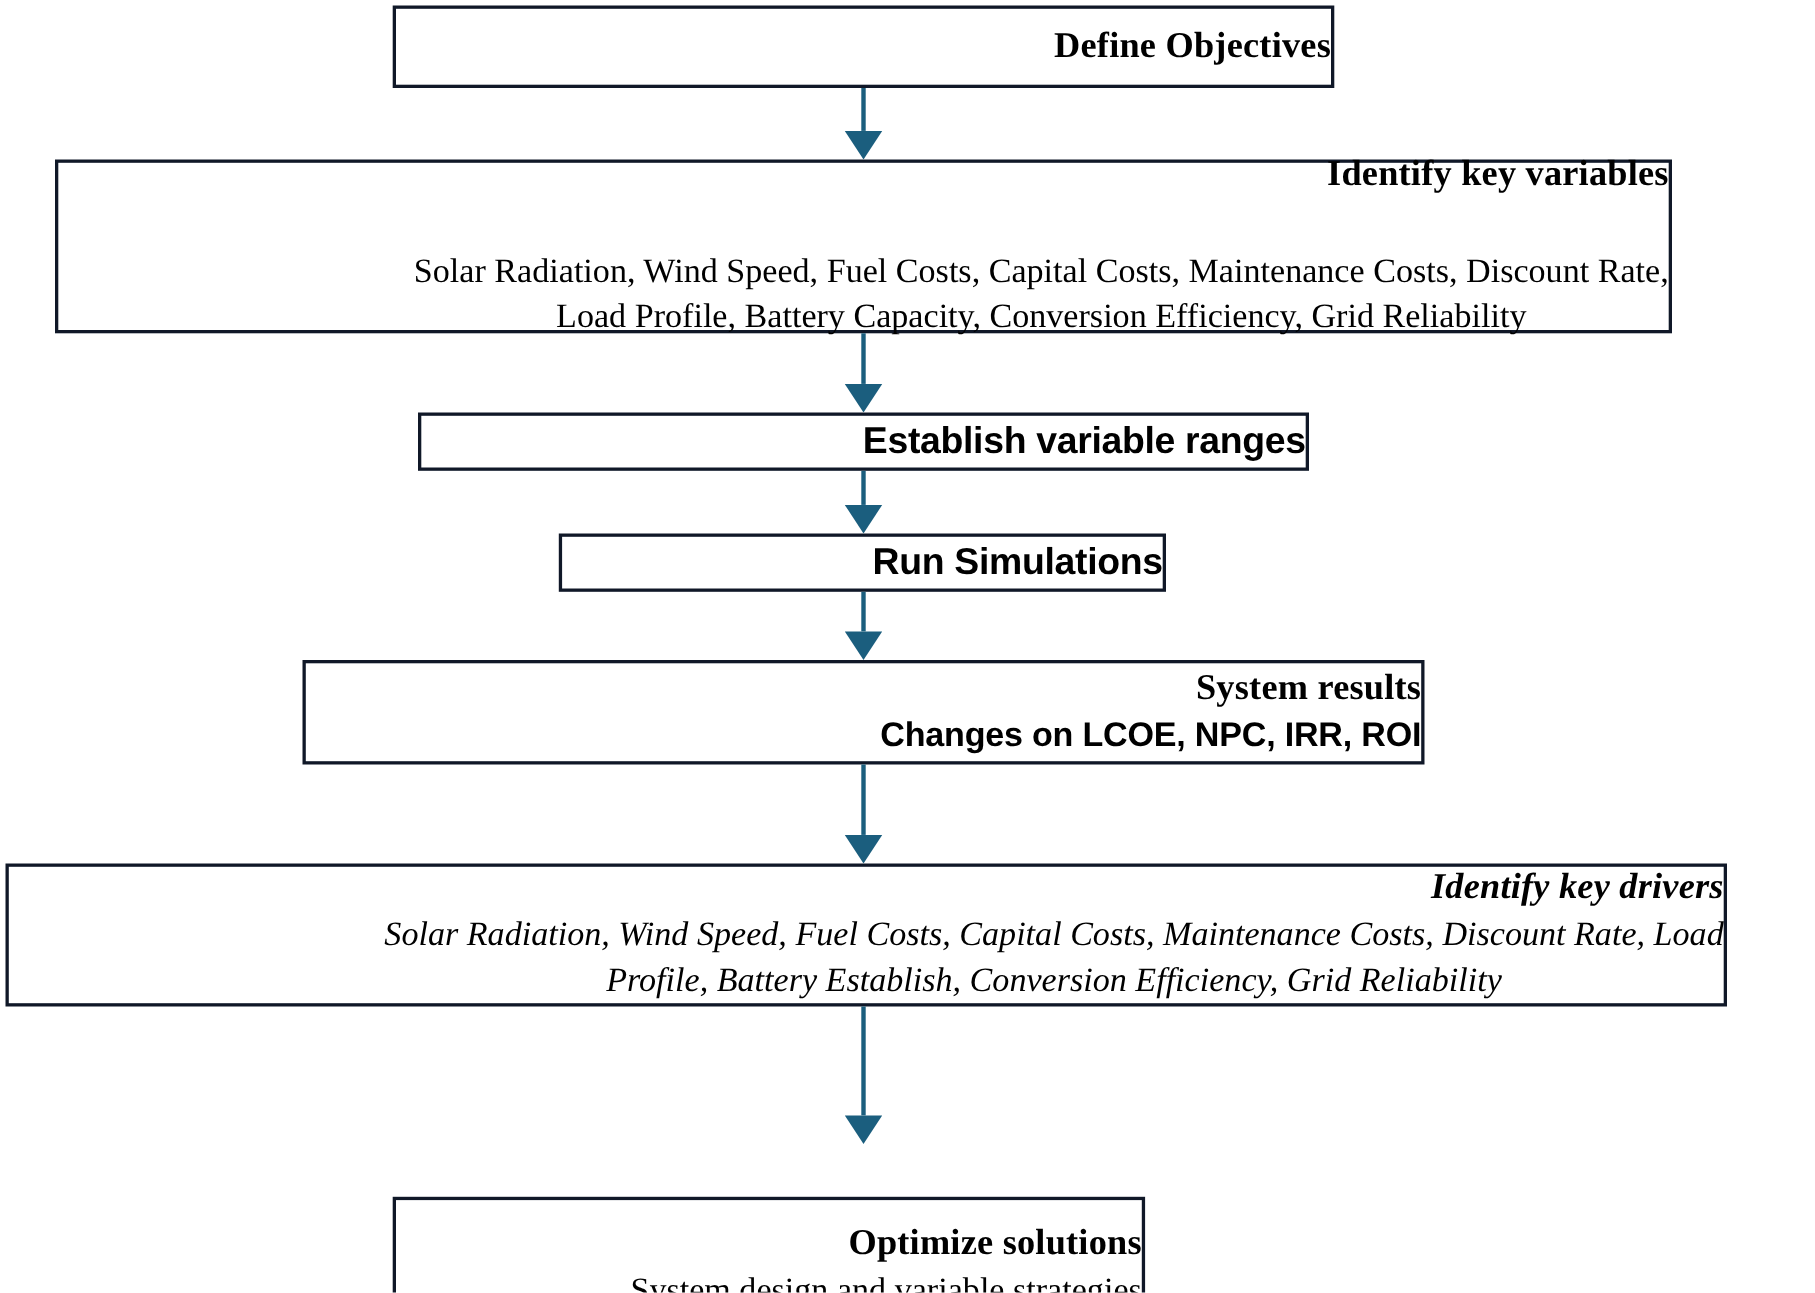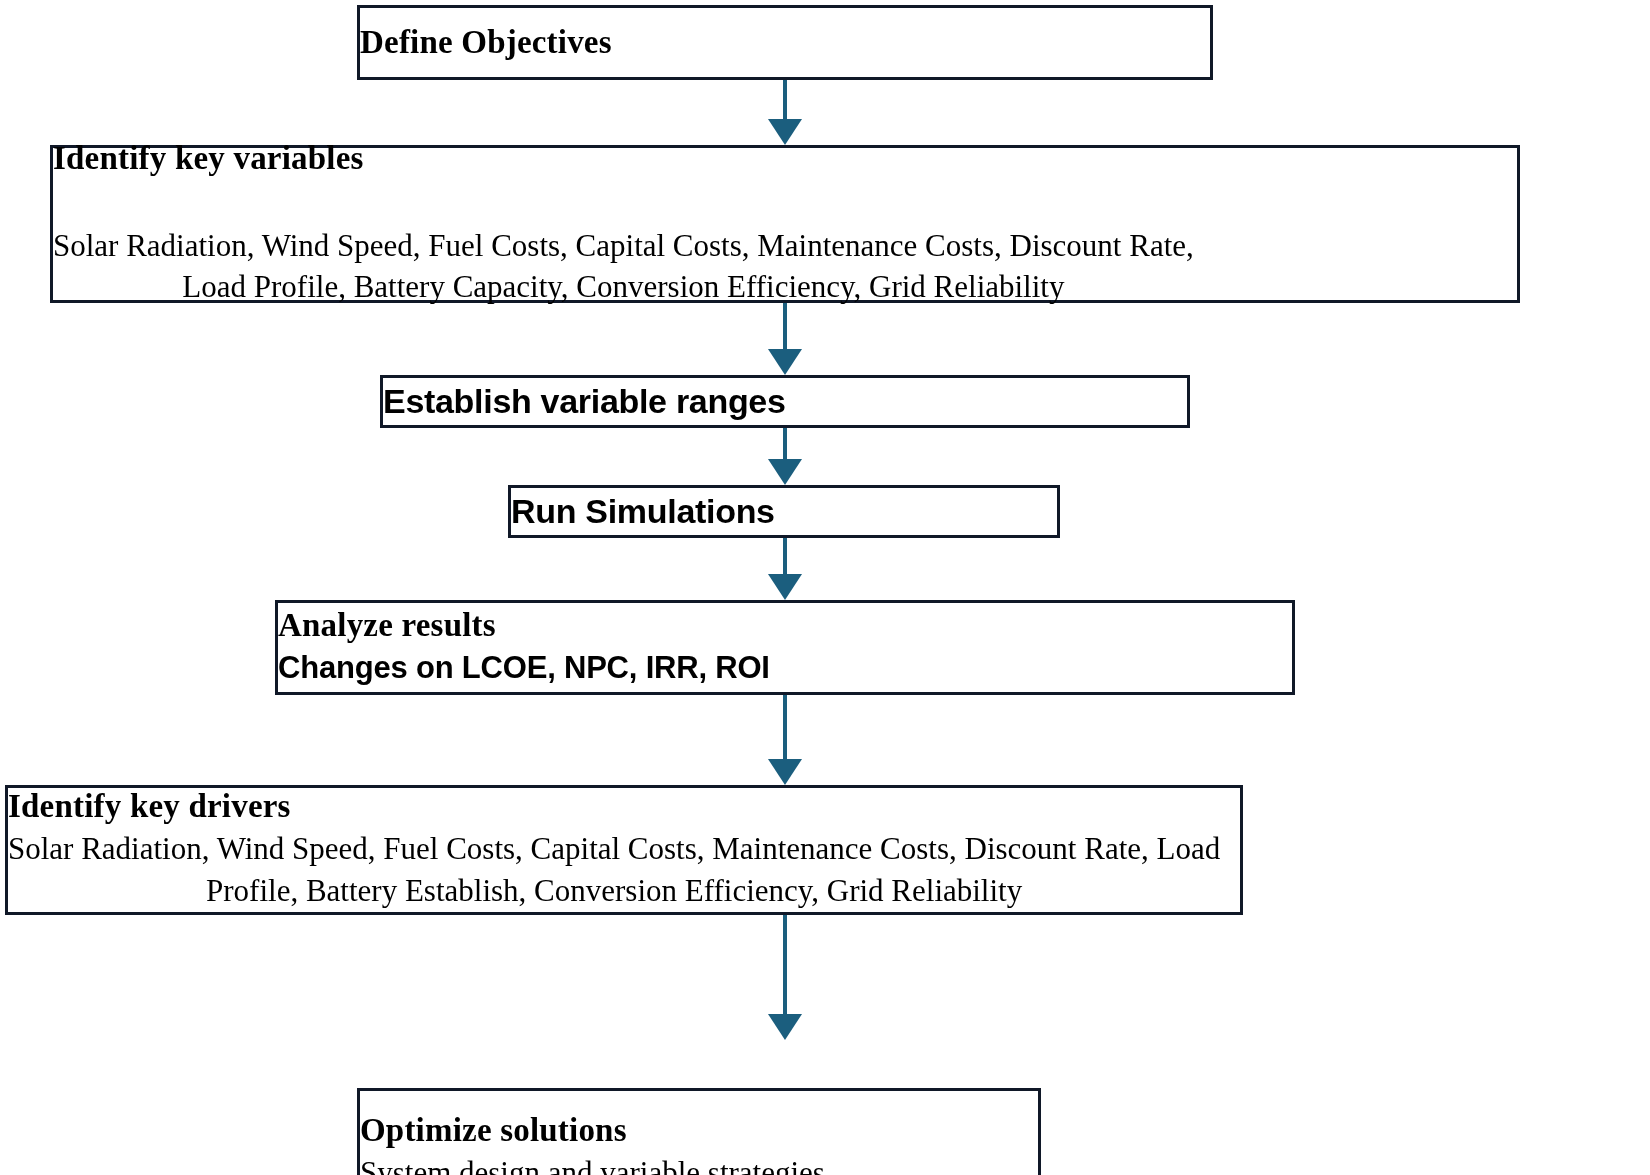--- a/index.html
+++ b/index.html
@@ -19,21 +19,21 @@
     height: 1175px;
     background: #ffffff;
   }
   .node {
     position: absolute;
     box-sizing: border-box;
     border: 3px solid #101828;
     background: #ffffff;
     display: flex;
     flex-direction: column;
-    align-items: flex-start;
+    align-items: flex-end;
     justify-content: center;
     text-align: center;
     color: #000000;
   }
   .node .title {
     font-family: "Liberation Serif", serif;
     font-weight: bold;
     font-size: 33px;
     line-height: 1.12;
     letter-spacing: 0.2px;
@@ -124,32 +124,32 @@
   <div class="node sans" style="left:508px; top:485px; width:552px; height:53px;">
     <div class="title">Run Simulations</div>
   </div>
 
   <div class="arrow" style="left:768px; top:538px; height:62px;">
     <div class="shaft" style="height:36px;"></div>
     <div class="head" style="top:36px;"></div>
   </div>
 
   <div class="node" style="left:275px; top:600px; width:1020px; height:95px;">
-    <div class="title">Analyze results</div>
+    <div class="title">System results</div>
     <div class="sub-block">
       <div class="sub sans">Changes on LCOE, NPC, IRR, ROI</div>
     </div>
   </div>
 
   <div class="arrow" style="left:768px; top:695px; height:90px;">
     <div class="shaft" style="height:64px;"></div>
     <div class="head" style="top:64px;"></div>
   </div>
 
-  <div class="node" style="left:5px; top:785px; width:1238px; height:130px;">
+  <div class="node" style="left:5px; top:785px; width:1565px; height:130px;font-style:italic;">
     <div class="title">Identify key drivers</div>
     <div class="sub-block">
       <div class="sub">Solar Radiation,  Wind Speed, Fuel Costs, Capital Costs, Maintenance  Costs, Discount Rate, Load</div>
       <div class="sub">Profile,  Battery  Establish,  Conversion Efficiency,  Grid Reliability</div>
     </div>
   </div>
 
   <div class="arrow" style="left:768px; top:915px; height:125px;">
     <div class="shaft" style="height:99px;"></div>
     <div class="head" style="top:99px;"></div>

